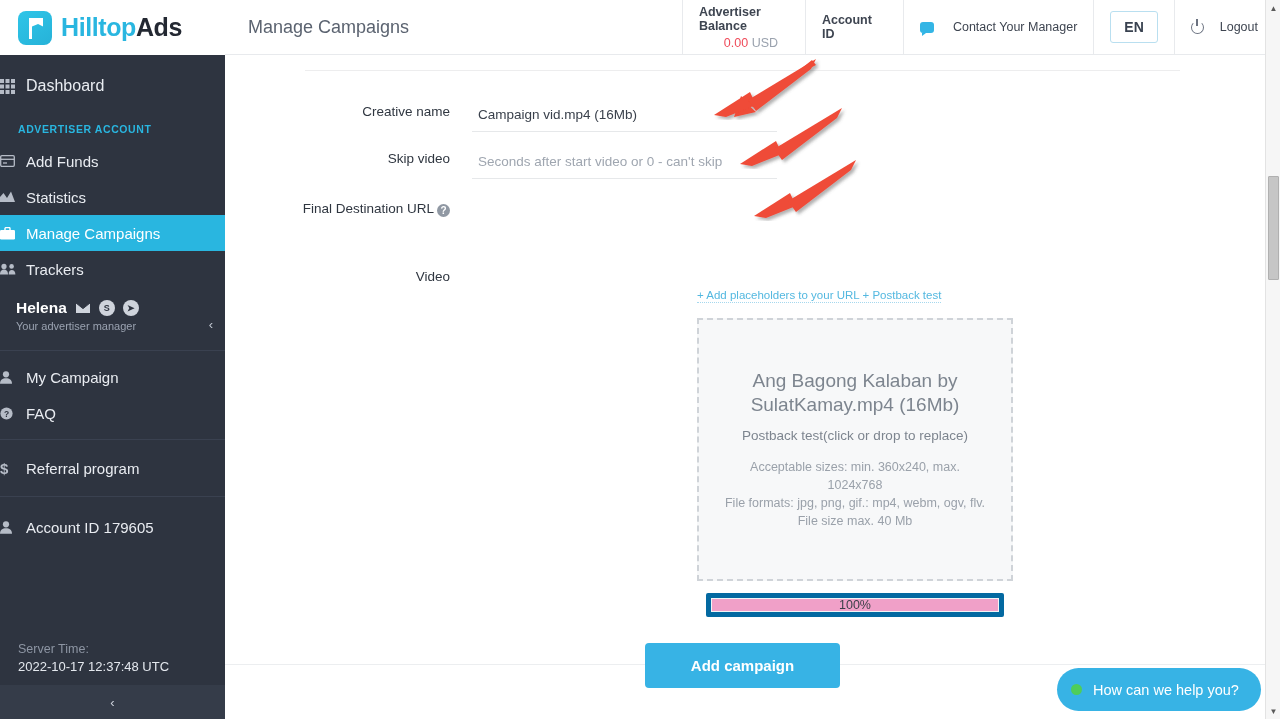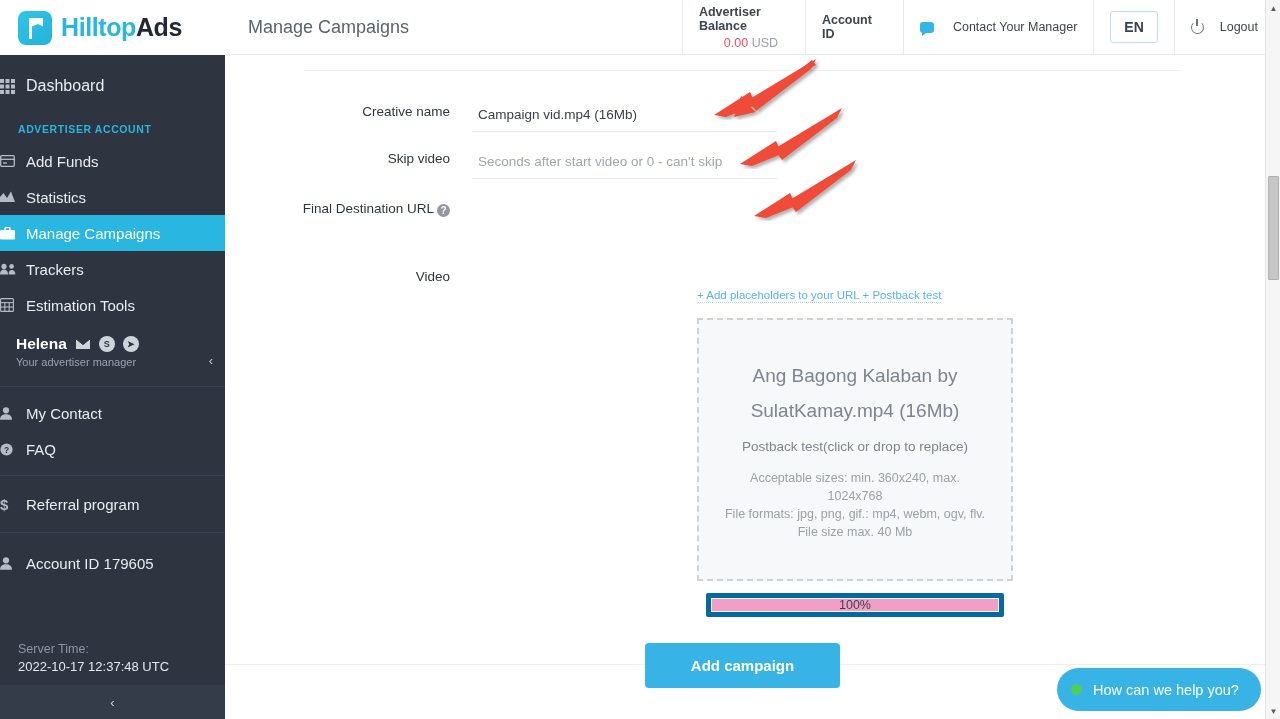--- a/index.html
+++ b/index.html
@@ -169,21 +169,21 @@
     border-bottom: 1px dotted #a5d8ee; padding-bottom: 1px;
   }
 
   #dropzone {
     position: absolute; left: 472px; top: 263px;
     width: 316px; height: 263px;
     border: 2px dashed #cfd3d8; background: #f7f8f9;
     display: flex; flex-direction: column; align-items: center; justify-content: center;
     text-align: center; padding: 0 22px; cursor: pointer;
   }
-  #dz-filename { font-size: 19px; color: #7d858f; line-height: 35px; margin-bottom: 7px; font-weight: 400; }
+  #dz-filename { font-size: 19px; color: #7d858f; line-height: 24px; margin-bottom: 7px; font-weight: 400; }
   #dz-hint { font-size: 13.5px; color: #7d858f; line-height: 24px; margin-bottom: 10px; }
   .dz-spec { font-size: 12.5px; color: #9aa1aa; line-height: 18px; }
 
   #progress-outer {
     position: absolute; left: 481px; top: 538px;
     width: 298px; height: 24px;
     border: 5px solid #0369a1; background: #f1f4f6; border-radius: 2px;
     padding: 1px;
   }
   #progress-fill {
@@ -307,32 +307,20 @@
       <svg width="16" height="12" viewBox="0 0 16 12" fill="#b6bcc7">
           <circle cx="4" cy="3.4" r="2.6"></circle>
           <circle cx="11.6" cy="3.4" r="2.3"></circle>
           <path d="M0 11.5 C0 8 1.8 6.6 4 6.6 C6.2 6.6 8 8 8 11.5 Z"></path>
           <path d="M8.6 11.5 C8.6 8.4 10 7 11.8 7 C13.6 7 15.4 8.4 15.4 11.5 Z"></path>
         </svg>
     </span>
     <span>Trackers</span>
   </div>
 
-  <div class="nav-item">
-    <span class="ico">
-      <svg width="14" height="14" viewBox="0 0 14 14" fill="none" stroke="#b6bcc7" stroke-width="1.1">
-          <rect x="0.6" y="0.6" width="12.8" height="12.8" rx="1"></rect>
-          <line x1="0.6" y1="4.6" x2="13.4" y2="4.6"></line>
-          <line x1="4.8" y1="4.6" x2="4.8" y2="13.4"></line>
-          <line x1="9.2" y1="4.6" x2="9.2" y2="13.4"></line>
-          <line x1="0.6" y1="9" x2="13.4" y2="9"></line>
-        </svg>
-    </span>
-    <span>Estimation Tools</span>
-  </div>
 
   <div id="manager-box">
     <div id="manager-row">
       <span id="manager-name">Helena</span>
       <span class="mgr-ico">
         <svg width="14" height="10" viewBox="0 0 14 10" fill="#cfd4dc">
             <path d="M0 0 H14 V10 H0 Z M0 0 L7 5.6 L14 0"></path>
             <path d="M0 0 L7 5.6 L14 0" stroke="#2e3440" stroke-width="1" fill="none"></path>
           </svg>
       </span>
@@ -345,21 +333,21 @@
 
   <div class="nav-sep"></div>
 
   <div class="nav-item">
     <span class="ico">
       <svg width="12" height="13" viewBox="0 0 12 13" fill="#b6bcc7">
           <circle cx="6" cy="3.3" r="3.1"></circle>
           <path d="M0 12.8 C0 8.6 2.6 7.2 6 7.2 C9.4 7.2 12 8.6 12 12.8 Z"></path>
         </svg>
     </span>
-    <span>My Contact</span>
+    <span>My Campaign</span>
   </div>
 
   <div class="nav-item">
     <span class="ico">
       <svg width="13" height="13" viewBox="0 0 13 13">
           <circle cx="6.5" cy="6.5" r="6.1" fill="#b6bcc7"></circle>
           <text x="6.5" y="9.6" font-size="8.5" font-family="Liberation Sans, sans-serif" font-weight="700" fill="#2e3440" text-anchor="middle">?</text>
         </svg>
     </span>
     <span>FAQ</span>

